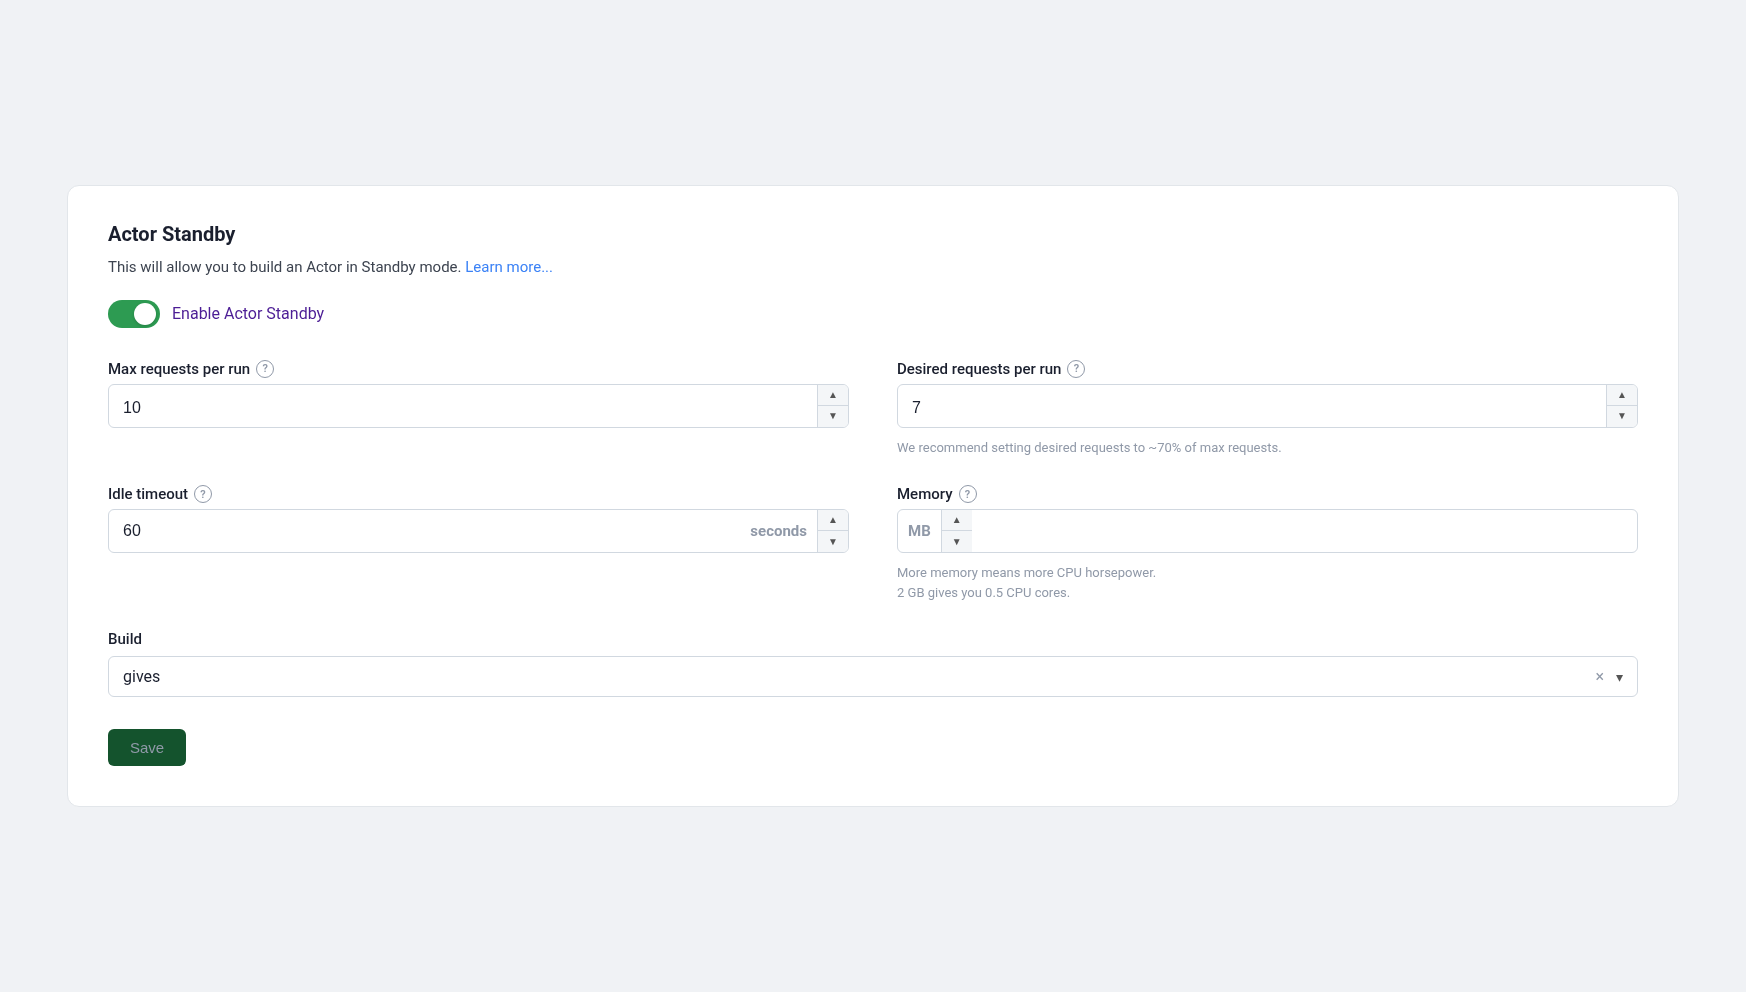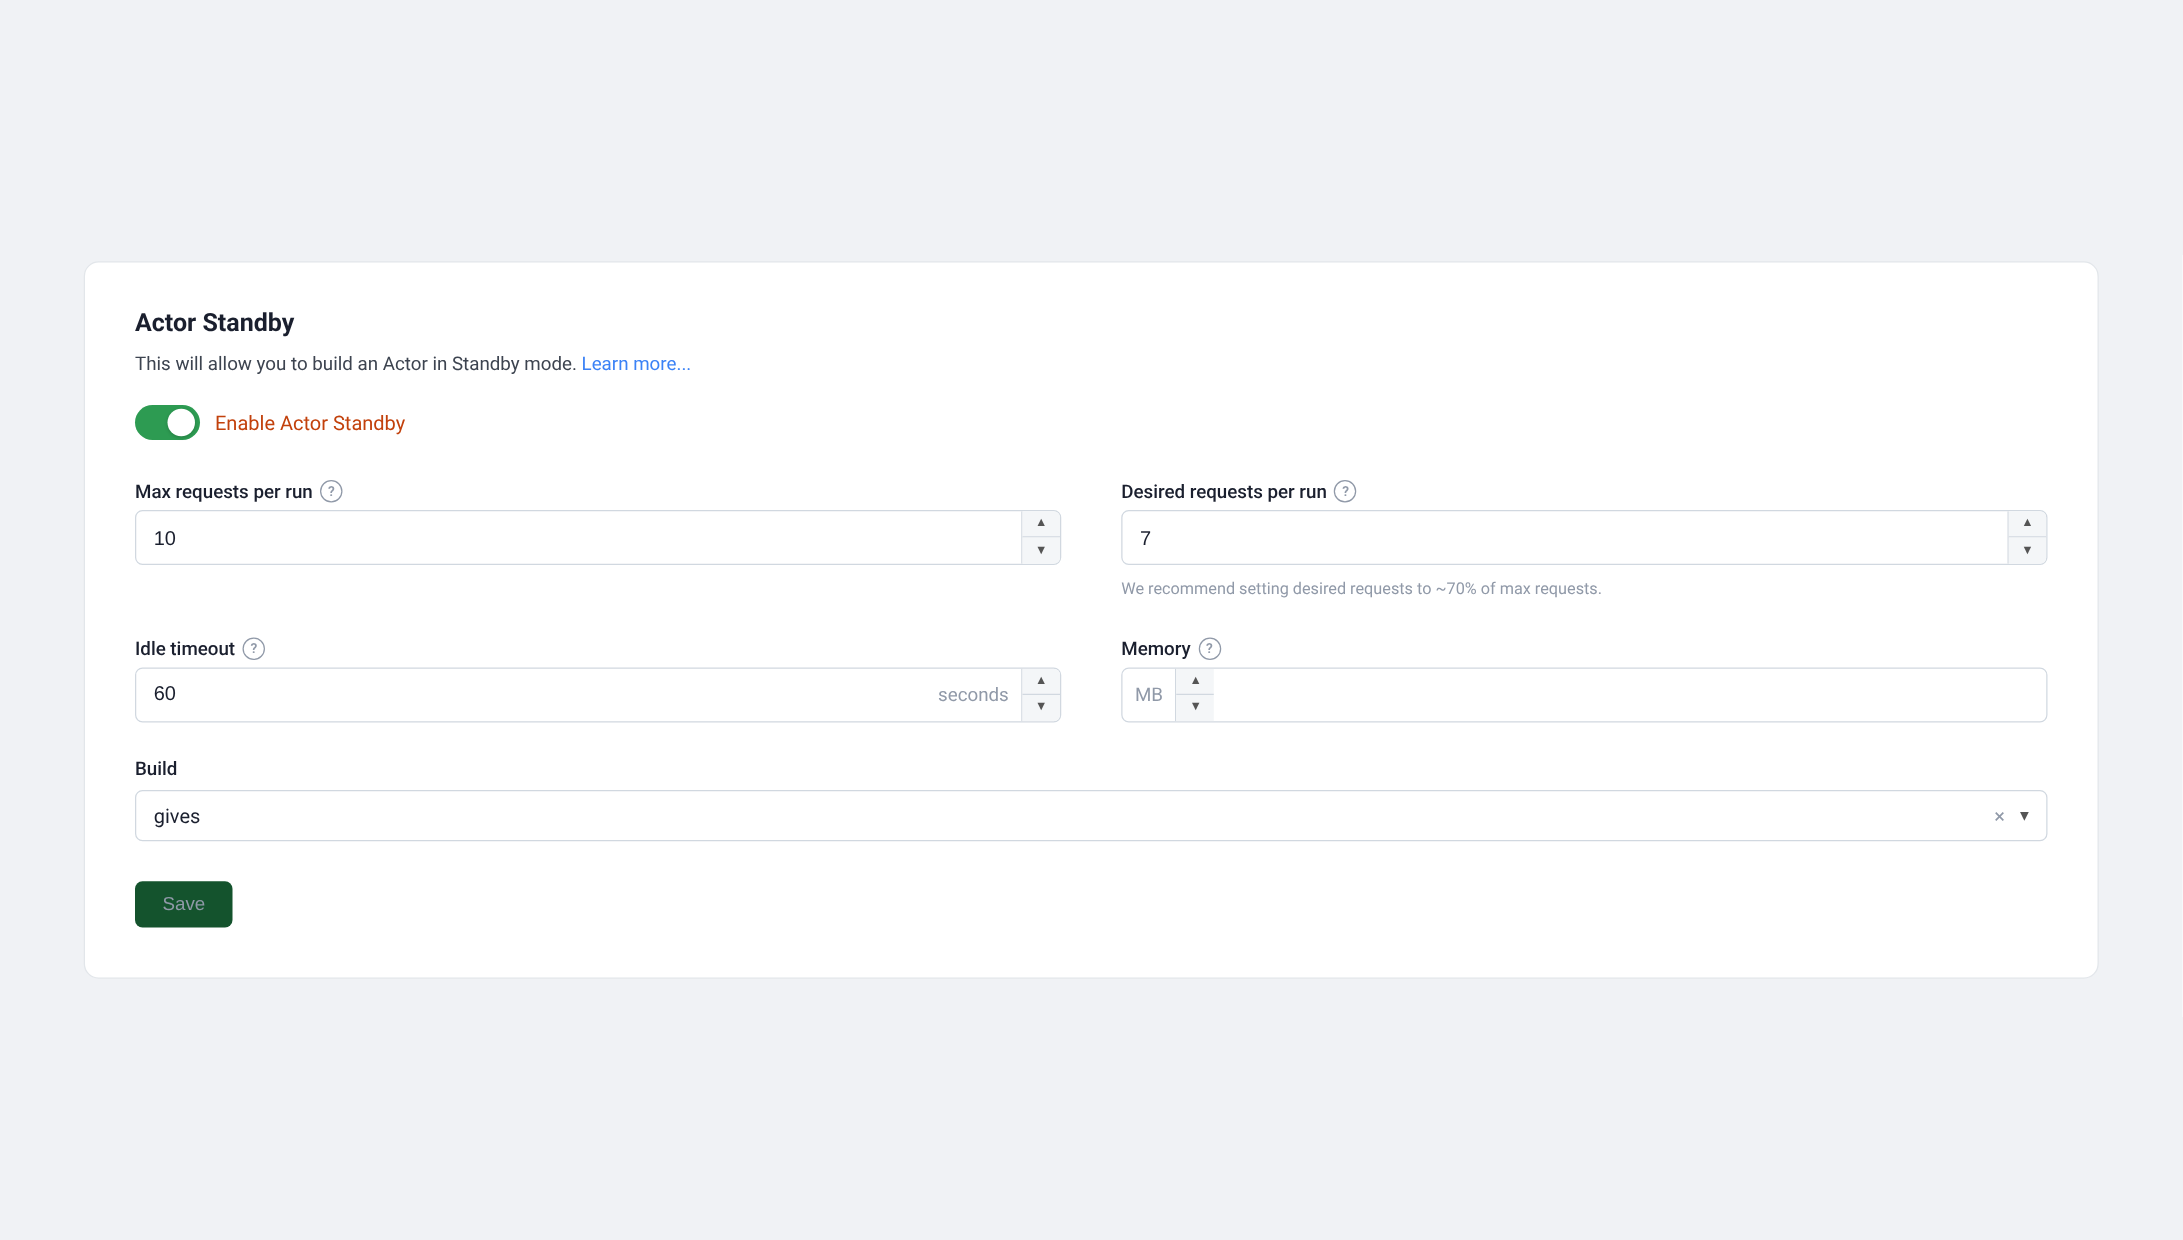--- a/index.html
+++ b/index.html
@@ -47,21 +47,21 @@
 
     .toggle-row {
       display: flex;
       align-items: center;
       gap: 12px;
       margin-bottom: 32px;
     }
 
     .toggle-label {
       font-size: 16px;
-      color: #c2410c;
+      color: #4c1d95;
       font-weight: 400;
     }
 
     
     .toggle-switch {
       position: relative;
       width: 52px;
       height: 28px;
       cursor: pointer;
     }
@@ -156,20 +156,21 @@
       color: #1a1f2e;
       background: transparent;
     }
 
     .input-suffix {
       font-size: 15px;
       color: #9099a8;
       padding: 0 10px;
       display: flex;
       align-items: center;
+      font-weight: bold;
     }
 
     .spinner-buttons {
       display: flex;
       flex-direction: column;
       border-left: 1.5px solid #d1d8e0;
     }
 
     .spinner-btn {
       display: flex;
@@ -315,20 +316,24 @@
         <span>Memory</span>
         <span class="help-icon">?</span>
       </div>
       <div class="number-input-wrapper with-suffix">
         <span class="input-suffix">MB</span>
         <div class="spinner-buttons">
           <button class="spinner-btn">▲</button>
           <button class="spinner-btn">▼</button>
         </div>
       </div>
+      <div class="field-hint">
+        <div>More memory means more CPU horsepower.</div>
+        <div>2 GB gives you 0.5 CPU cores.</div>
+      </div>
     </div>
 
   </div>
 
   
   <div class="build-section">
     <div class="build-label">Build</div>
     <div class="select-wrapper">
       <span class="select-value">gives</span>
       <span class="select-clear">×</span>

